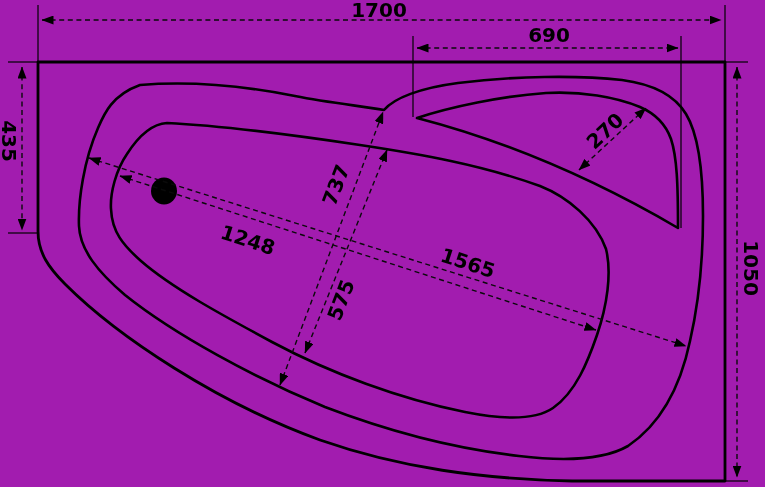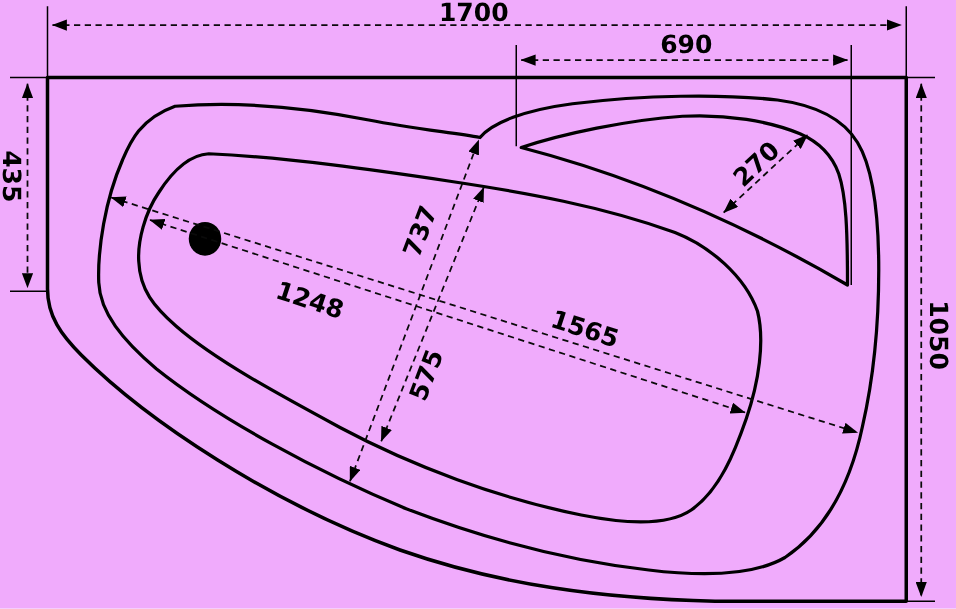--- a/index.html
+++ b/index.html
@@ -1,19 +1,19 @@
 <!DOCTYPE html>
 <html><head>
 <meta charset="utf-8">
 <style>
   html,body{margin:0;padding:0;background:#ffffff;}
   .stage{
     position:relative;
     width:765px;height:487px;
-    background:#f0abfc;
+    background:#a21caf;
     overflow:hidden;
     font-family:"DejaVu Sans","Liberation Sans",sans-serif;
   }
   svg{display:block;}
   .solid{fill:none;stroke:#000000;stroke-width:2.6;stroke-linejoin:round;stroke-linecap:round;}
   .outer{stroke-width:2.8;}
   .ext{fill:none;stroke:#000000;stroke-width:1.2;}
   .dim{fill:none;stroke:#0a0a0a;stroke-width:1.4;stroke-dasharray:5 3.6;}
   .dim-label{
     font-family:"DejaVu Sans","Liberation Sans",sans-serif;

